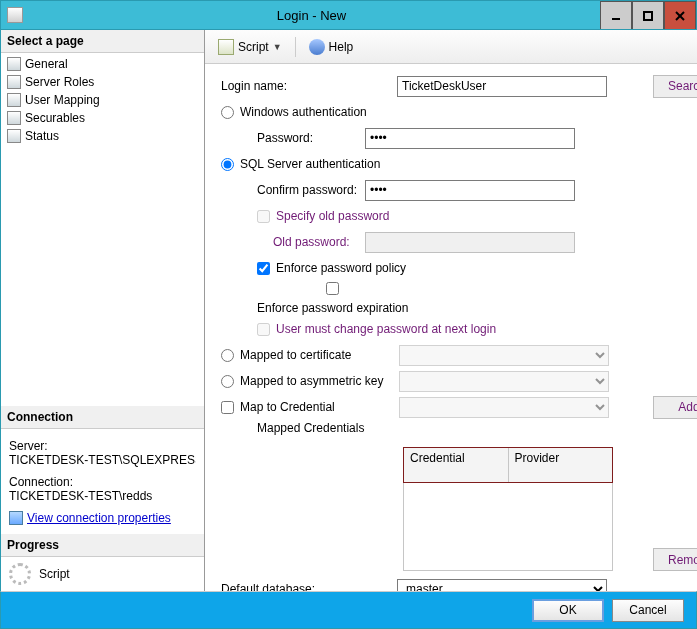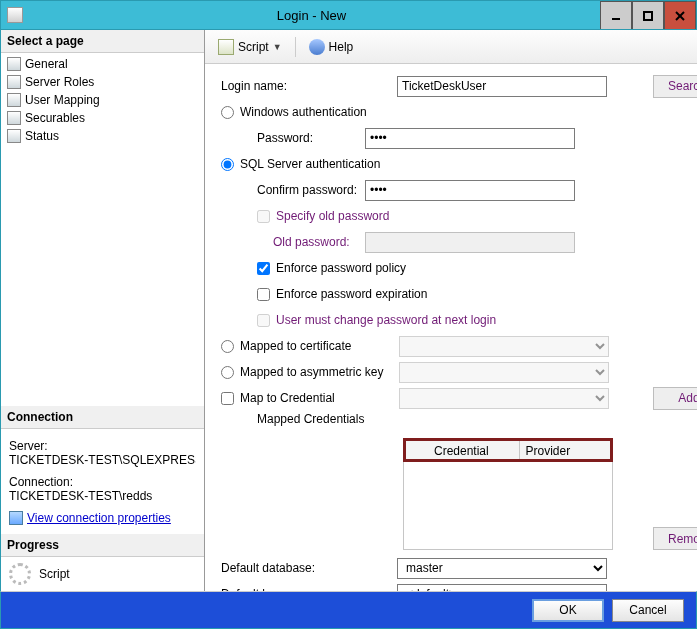--- a/index.html
+++ b/index.html
@@ -51,29 +51,29 @@
   width: 210px; height:21px; border:1px solid #7a7a7a; padding:0 4px; background:#fff;
 }
 input[type=text].tx:disabled, input[type=password].tx:disabled { background:#f0f0f0; border-color:#c0c0c0; }
 select.sel { width:210px; background:#fff; }
 select.sel:disabled { background:#f4f4f4; color:#666; border-color:#c0c0c0; }
 .btn { height:23px; padding:0 14px; min-width:72px; background:linear-gradient(#fdfdfd,#e5e5e5); border:1px solid #888; color:#000; }
 .btn:disabled { color:#701a75; border-color:#bdbdbd; background:#eee; }
 .radio, .check { display:flex; align-items:center; gap:6px; }
 input[type=radio], input[type=checkbox] { width:13px; height:13px; }
 .disabled-text { color:#701a75; }
-.cred-head { display:flex; background:#f4f4f4; border:3px solid #7f1d1d; height:24px;padding-left:22px; }
+.cred-head { display:flex; background:#f4f4f4; border:1px solid #7f1d1d; height:36px; }
 .cred-head > div { flex:1; padding:3px 6px; border-right:1px solid #c6c6c6; }
 .cred-head > div:last-child { border-right:none; }
 .cred-body { height:88px; border:1px solid #c6c6c6; border-top:none; background:#fff; }
 .side-btn { width:72px; }
 .btn-col { display:flex; flex-direction:column; gap:4px; align-items:flex-end; }
 
 
-.footer { height:38px; background:#1d4ed8; border:1px solid #2a9ab0; border-top:1px solid #ccc; display:flex; align-items:center; justify-content:flex-end; gap:8px; padding:0 12px; }
+.footer { height:38px; background:#0ea5e9; border:1px solid #2a9ab0; border-top:1px solid #ccc; display:flex; align-items:center; justify-content:flex-end; gap:8px; padding:0 12px; }
 .btn.primary { border:2px solid #6a9edf; }
 </style>
 </head>
 <body>
 
 <div class="titlebar">
   <div class="sys-icon"></div>
   <div class="title">Login - New</div>
   <div class="winbtns">
     <div class="winbtn min">
@@ -207,21 +207,21 @@
       </div>
 
       <div class="row">
         <div class="check" style="padding-left:40px;">
           <input type="checkbox" checked="" style="">
           <span>Enforce password policy</span>
         </div>
       </div>
 
       <div class="row">
-        <div class="check" style="padding-left:40px;">
+        <div class="check" style="padding-left:40px;flex-direction:column;">
           <input type="checkbox" style="">
           <span>Enforce password expiration</span>
         </div>
       </div>
 
       <div class="row">
         <div class="check" style="padding-left:40px;">
           <input type="checkbox" disabled="" style="">
           <span class="disabled-text">User must change password at next login</span>
         </div>

